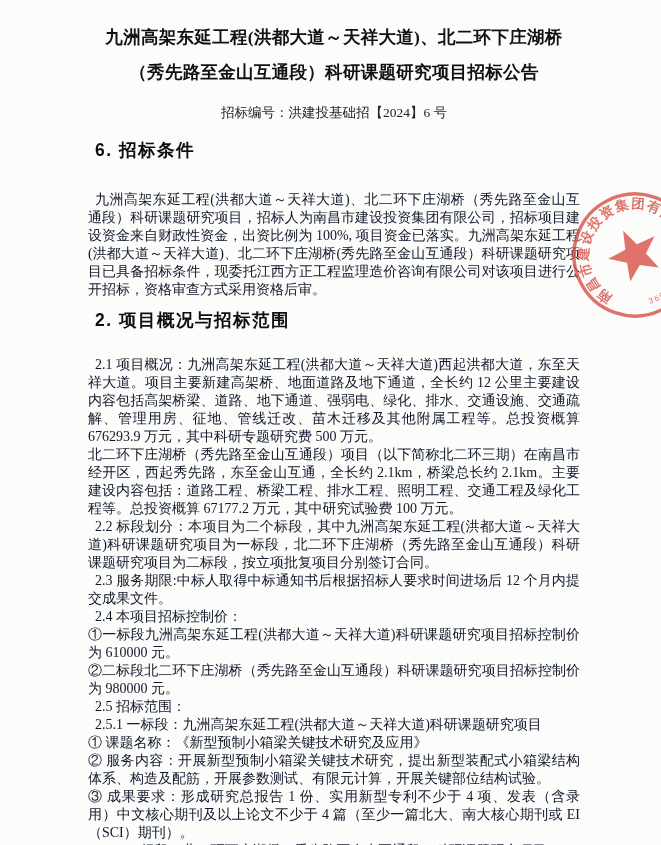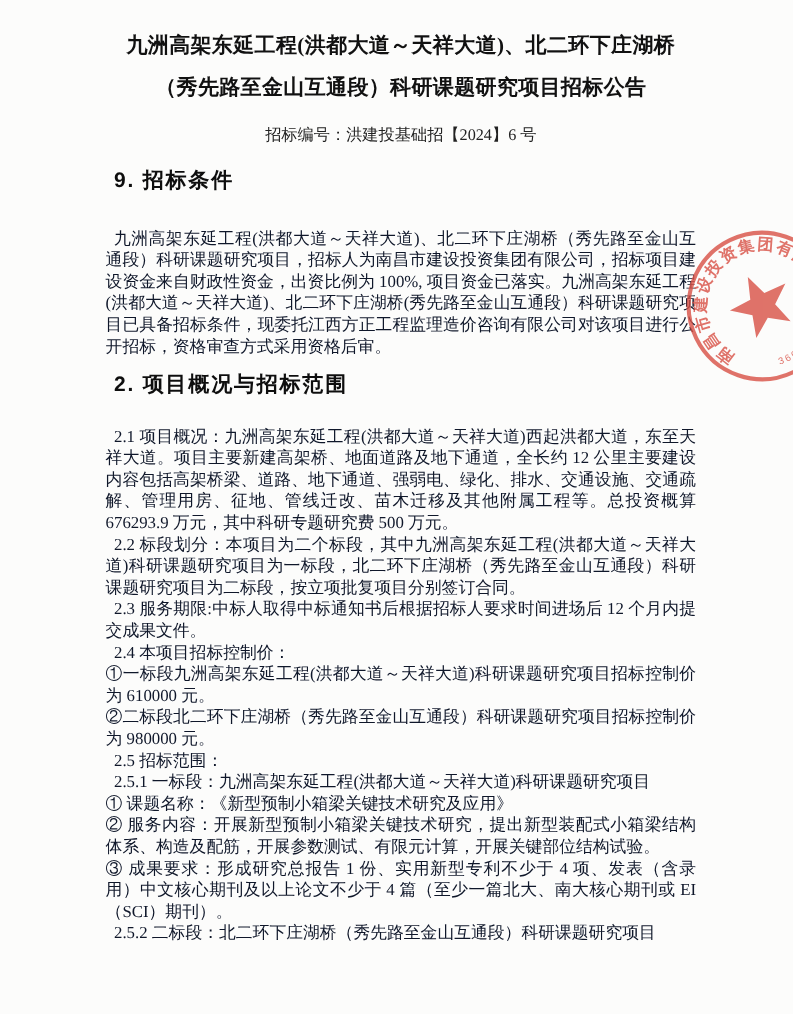--- a/index.html
+++ b/index.html
@@ -64,30 +64,31 @@
 </style>
 </head>
 <body>
 
 <div class="content">
 
   <div class="doc-title">九洲高架东延工程(洪都大道～天祥大道)、北二环下庄湖桥（秀先路至金山互通段）科研课题研究项目招标公告</div>
 
   <div class="tender-no">招标编号：洪建投基础招【2024】6 号</div>
 
-  <div class="sec-heading">9. 招标条件</div>
+  <div class="sec-heading">6. 招标条件</div>
 
   <div class="sec-body">
     <p class="body-p ind">九洲高架东延工程(洪都大道～天祥大道)、北二环下庄湖桥（秀先路至金山互通段）科研课题研究项目，招标人为南昌市建设投资集团有限公司，招标项目建设资金来自财政性资金，出资比例为 100%, 项目资金已落实。九洲高架东延工程(洪都大道～天祥大道)、北二环下庄湖桥(秀先路至金山互通段）科研课题研究项目已具备招标条件，现委托江西方正工程监理造价咨询有限公司对该项目进行公开招标，资格审查方式采用资格后审。</p>
   </div>
 
   <div class="sec-heading h2">2. 项目概况与招标范围</div>
 
   <div class="sec-body second">
     <p class="body-p ind">2.1 项目概况：九洲高架东延工程(洪都大道～天祥大道)西起洪都大道，东至天祥大道。项目主要新建高架桥、地面道路及地下通道，全长约 12 公里主要建设内容包括高架桥梁、道路、地下通道、强弱电、绿化、排水、交通设施、交通疏解、管理用房、征地、管线迁改、苗木迁移及其他附属工程等。总投资概算 676293.9 万元，其中科研专题研究费 500 万元。</p>
+    <p class="body-p">北二环下庄湖桥（秀先路至金山互通段）项目（以下简称北二环三期）在南昌市经开区，西起秀先路，东至金山互通，全长约 2.1km，桥梁总长约 2.1km。主要建设内容包括：道路工程、桥梁工程、排水工程、照明工程、交通工程及绿化工程等。总投资概算 67177.2 万元，其中研究试验费 100 万元。</p>
     <p class="body-p ind">2.2 标段划分：本项目为二个标段，其中九洲高架东延工程(洪都大道～天祥大道)科研课题研究项目为一标段，北二环下庄湖桥（秀先路至金山互通段）科研课题研究项目为二标段，按立项批复项目分别签订合同。</p>
     <p class="body-p ind">2.3 服务期限:中标人取得中标通知书后根据招标人要求时间进场后 12 个月内提交成果文件。</p>
     <p class="body-p ind">2.4 本项目招标控制价：</p>
     <p class="body-p">①一标段九洲高架东延工程(洪都大道～天祥大道)科研课题研究项目招标控制价为 610000 元。</p>
     <p class="body-p">②二标段北二环下庄湖桥（秀先路至金山互通段）科研课题研究项目招标控制价为 980000 元。</p>
     <p class="body-p ind">2.5 招标范围：</p>
     <p class="body-p ind">2.5.1 一标段：九洲高架东延工程(洪都大道～天祥大道)科研课题研究项目</p>
     <p class="body-p">① 课题名称：《新型预制小箱梁关键技术研究及应用》</p>
     <p class="body-p">② 服务内容：开展新型预制小箱梁关键技术研究，提出新型装配式小箱梁结构体系、构造及配筋，开展参数测试、有限元计算，开展关键部位结构试验。</p>
     <p class="body-p">③ 成果要求：形成研究总报告 1 份、实用新型专利不少于 4 项、发表（含录用）中文核心期刊及以上论文不少于 4 篇（至少一篇北大、南大核心期刊或 EI（SCI）期刊）。</p>

